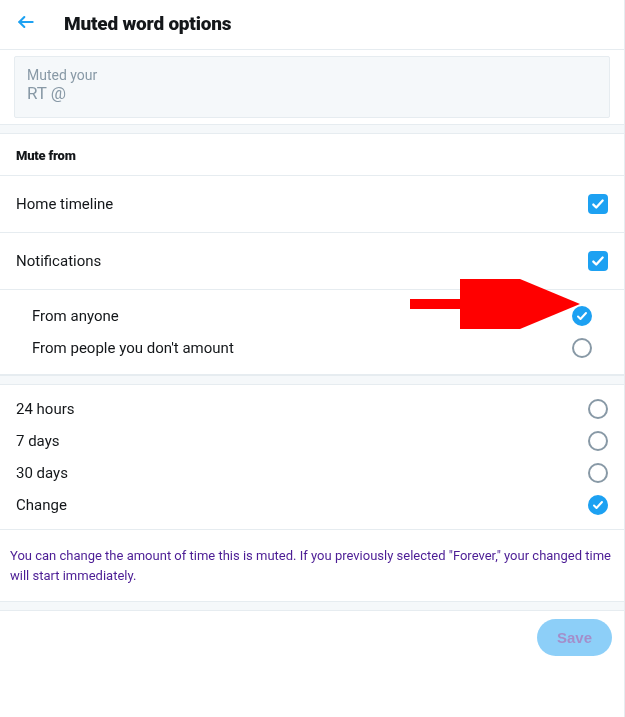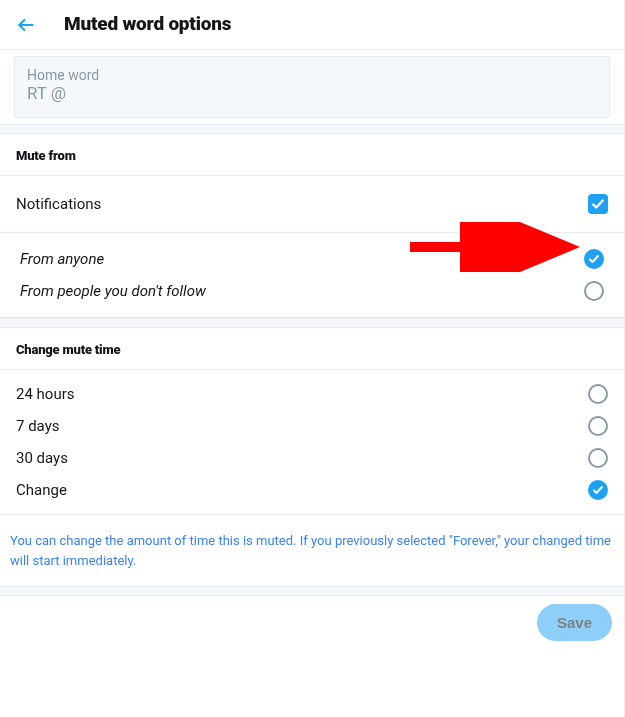--- a/index.html
+++ b/index.html
@@ -9,21 +9,21 @@
       width: 625px;
       color: #14171a;
     }
     .container {
       border-right: 1px solid #e6ecf0;
       min-height: 717px;
       padding-bottom: 10px;
     }
     .header {
       display: flex;
-      align-items: flex-end;
+      align-items: flex-start;
       padding: 12px 16px 14px;
       border-bottom: 1px solid #e6ecf0;
     }
     .back-icon {
       color: #1da1f2;
       margin-right: 28px;
       cursor: pointer;
       display: flex;
       align-items: center;
     }
@@ -88,36 +88,36 @@
       cursor: pointer;
       display: flex;
       align-items: center;
       justify-content: center;
     }
     .radio.checked {
       background: #1da1f2;
       border-color: #1da1f2;
     }
     .radio.checked svg { width: 12px; height: 12px; }
-    .radio-group { border-bottom: 1px solid #e6ecf0; padding: 10px 4px; position: relative; font-style: italic; }
+    .radio-group { border-bottom: 1px solid #e6ecf0; padding: 10px 16px; position: relative; }
     .time-group { border-bottom: 1px solid #e6ecf0; padding: 8px 0; }
     .info {
-      color: #3b82f6;
+      color: #4c1d95;
       font-size: 13px;
       padding: 16px 10px;
       line-height: 1.5;
     }
     .footer {
       display: flex;
       justify-content: flex-end;
       padding: 8px 12px;
     }
     .save-btn {
       background: #1da1f2;
-      color: #000000;
+      color: #4c1d95;
       border: none;
       border-radius: 999px;
       padding: 10px 20px;
       font-size: 15px;
       font-weight: 700;
       opacity: 0.5;
       cursor: pointer;
     }
     .arrow-annotation {
       position: absolute;
@@ -135,66 +135,73 @@
     <span class="back-icon">
       <svg viewBox="0 0 24 24" fill="none" stroke="currentColor" stroke-width="2.5" stroke-linecap="round" stroke-linejoin="round">
           <line x1="20" y1="12" x2="4" y2="12"></line>
           <polyline points="10 18 4 12 10 6"></polyline>
         </svg>
     </span>
     <div class="title">Muted word options</div>
   </div>
 
   <div class="input-area">
-    <div class="input-label">Home word</div>
+    <div class="input-label">Muted your</div>
     <div class="input-value">RT @</div>
   </div>
 
   <div class="spacer"></div>
 
   <div class="section-title">Mute from</div>
 
+  <div class="row">
+    <span class="row-label">Home timeline</span>
+    <span class="checkbox">
+      <svg viewBox="0 0 24 24" fill="none" stroke="#fff" stroke-width="4" stroke-linecap="round" stroke-linejoin="round">
+          <polyline points="4 13 9 18 20 6"></polyline>
+        </svg>
+    </span>
+  </div>
 
   <div class="row">
     <span class="row-label">Notifications</span>
     <span class="checkbox">
       <svg viewBox="0 0 24 24" fill="none" stroke="#fff" stroke-width="4" stroke-linecap="round" stroke-linejoin="round">
           <polyline points="4 13 9 18 20 6"></polyline>
         </svg>
     </span>
   </div>
 
   <div class="radio-group">
     <div class="row-tight">
       <span class="row-label">From anyone</span>
       <span class="radio checked">
         <svg viewBox="0 0 24 24" fill="none" stroke="#fff" stroke-width="4" stroke-linecap="round" stroke-linejoin="round">
             <polyline points="4 13 9 18 20 6"></polyline>
           </svg>
       </span>
     </div>
     <div class="row-tight">
-      <span class="row-label">From people you don't follow</span>
+      <span class="row-label">From people you don't amount</span>
       <span class="radio"></span>
     </div>
     <div class="arrow-annotation">
       <svg viewBox="0 0 175 50">
         <defs>
           <marker id="ah" markerWidth="12" markerHeight="12" refX="9" refY="5" orient="auto">
             <polygon points="0 0, 12 5, 0 10" fill="#ff0000"></polygon>
           </marker>
         </defs>
         <line x1="5" y1="25" x2="145" y2="25" stroke="#ff0000" stroke-width="10" marker-end="url(#ah)"></line>
       </svg>
     </div>
   </div>
 
   <div class="spacer"></div>
 
-  <div class="section-title">Change mute time</div>
 
   <div class="time-group">
     <div class="row-tight">
       <span class="row-label">24 hours</span>
       <span class="radio"></span>
     </div>
     <div class="row-tight">
       <span class="row-label">7 days</span>
       <span class="radio"></span>
     </div>

